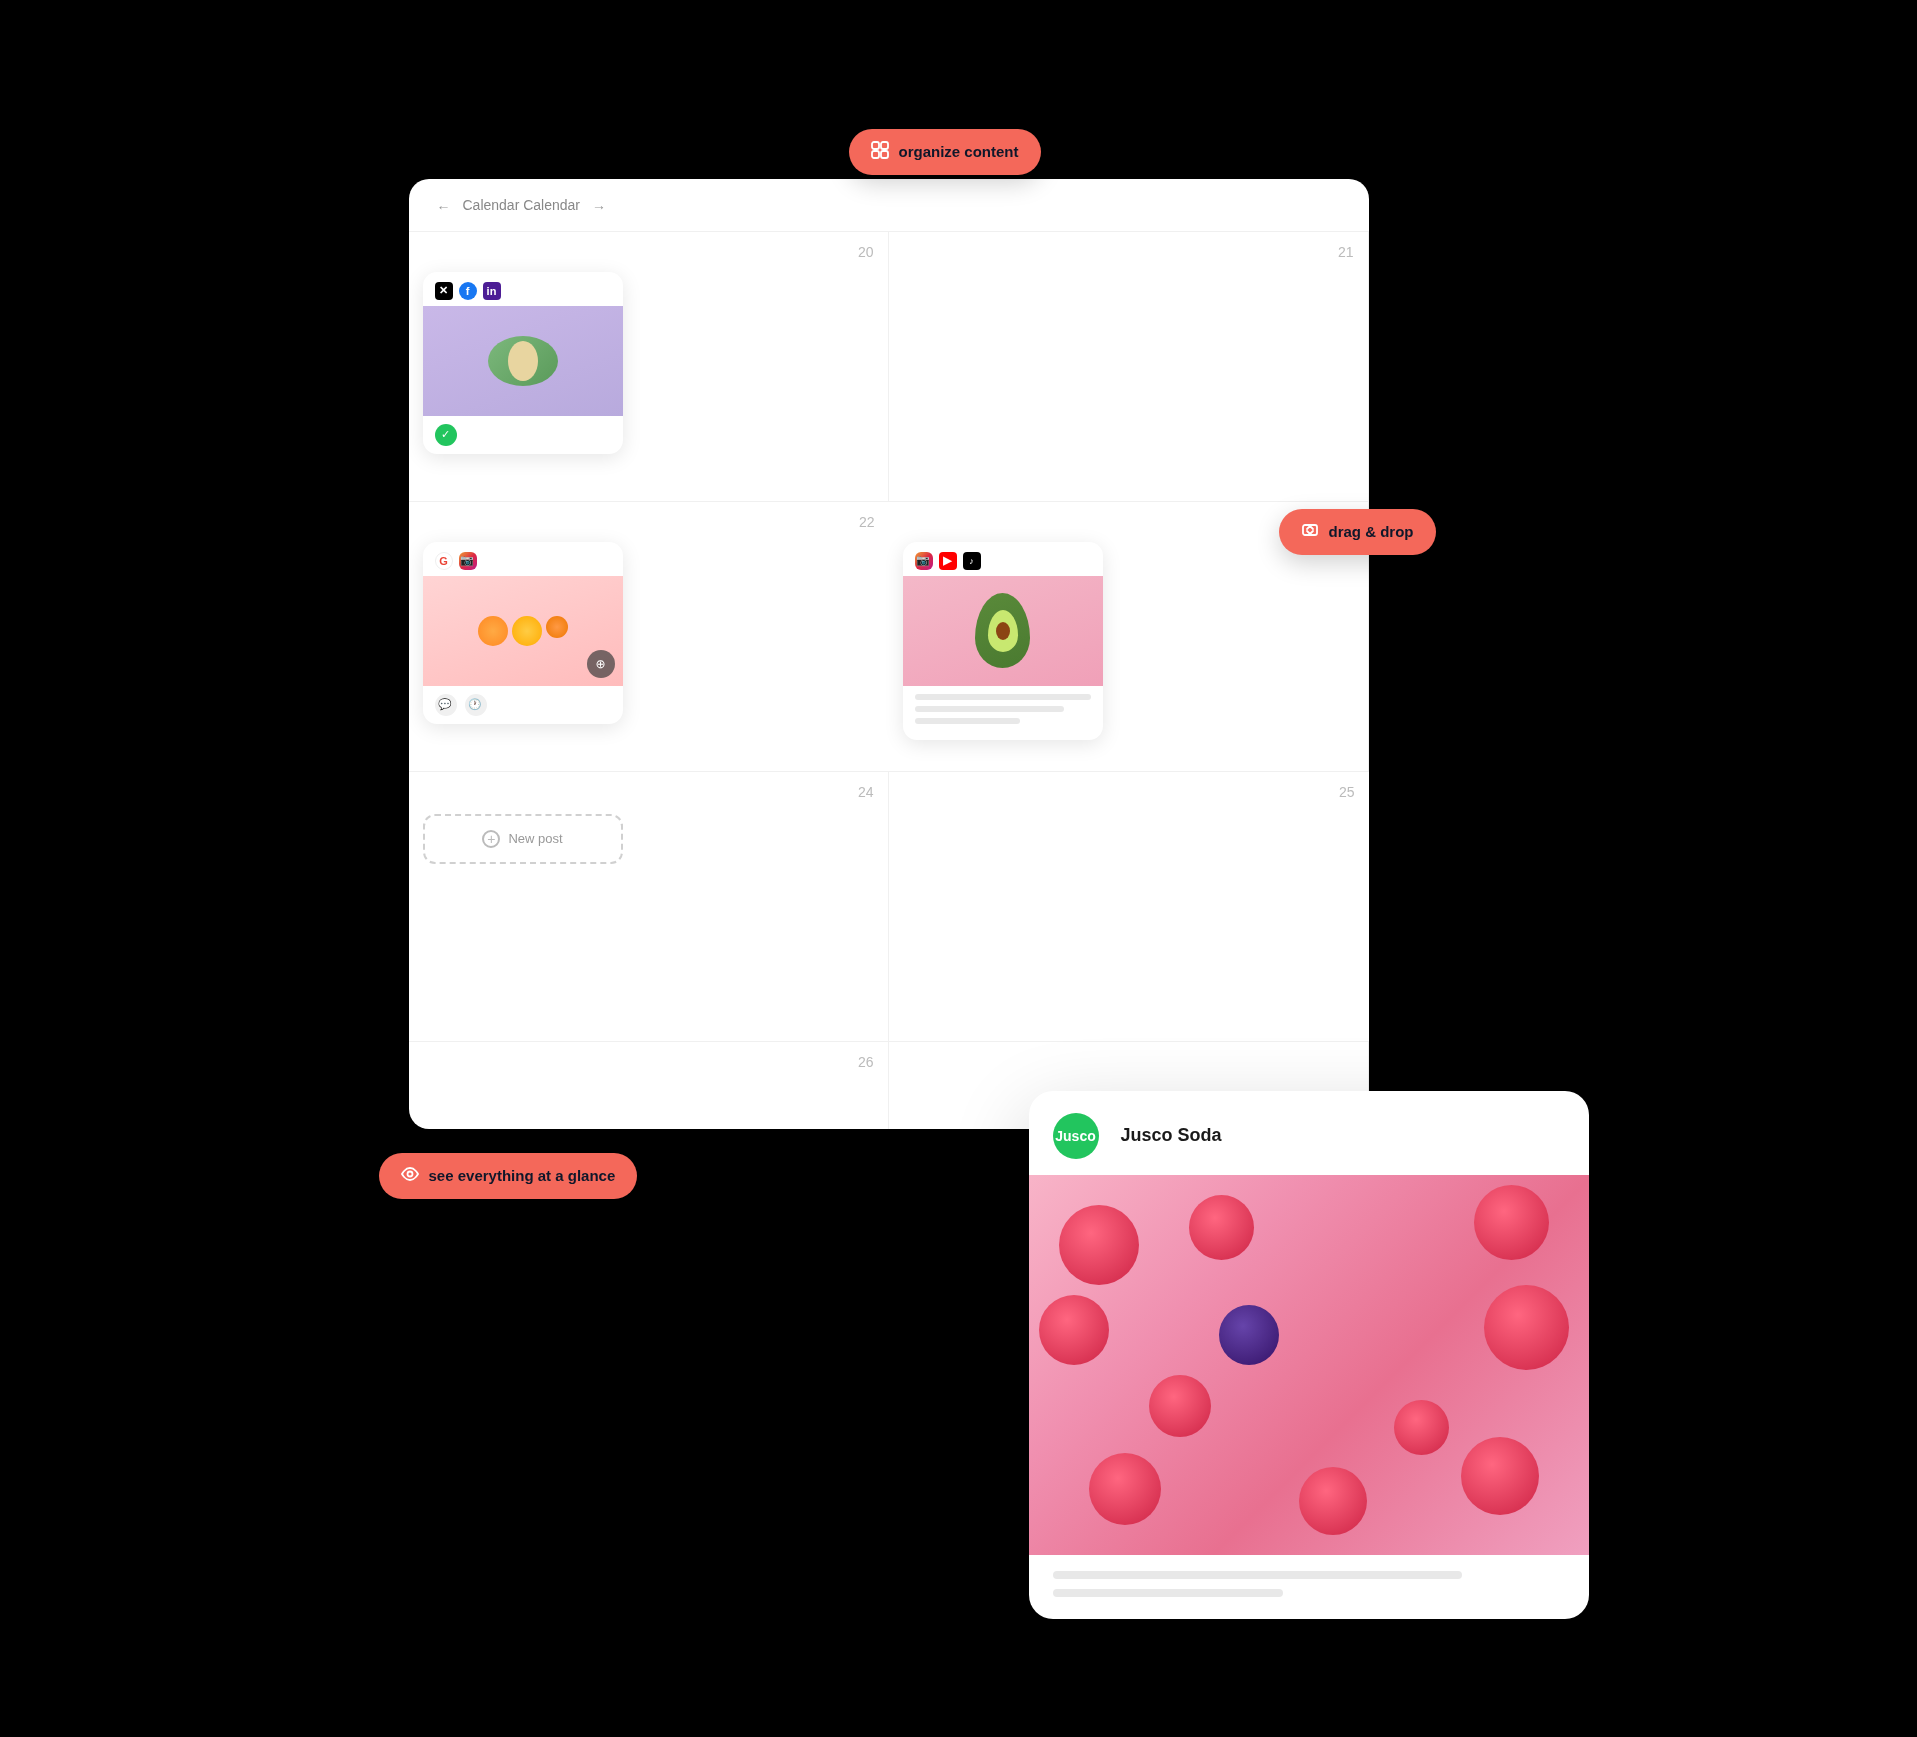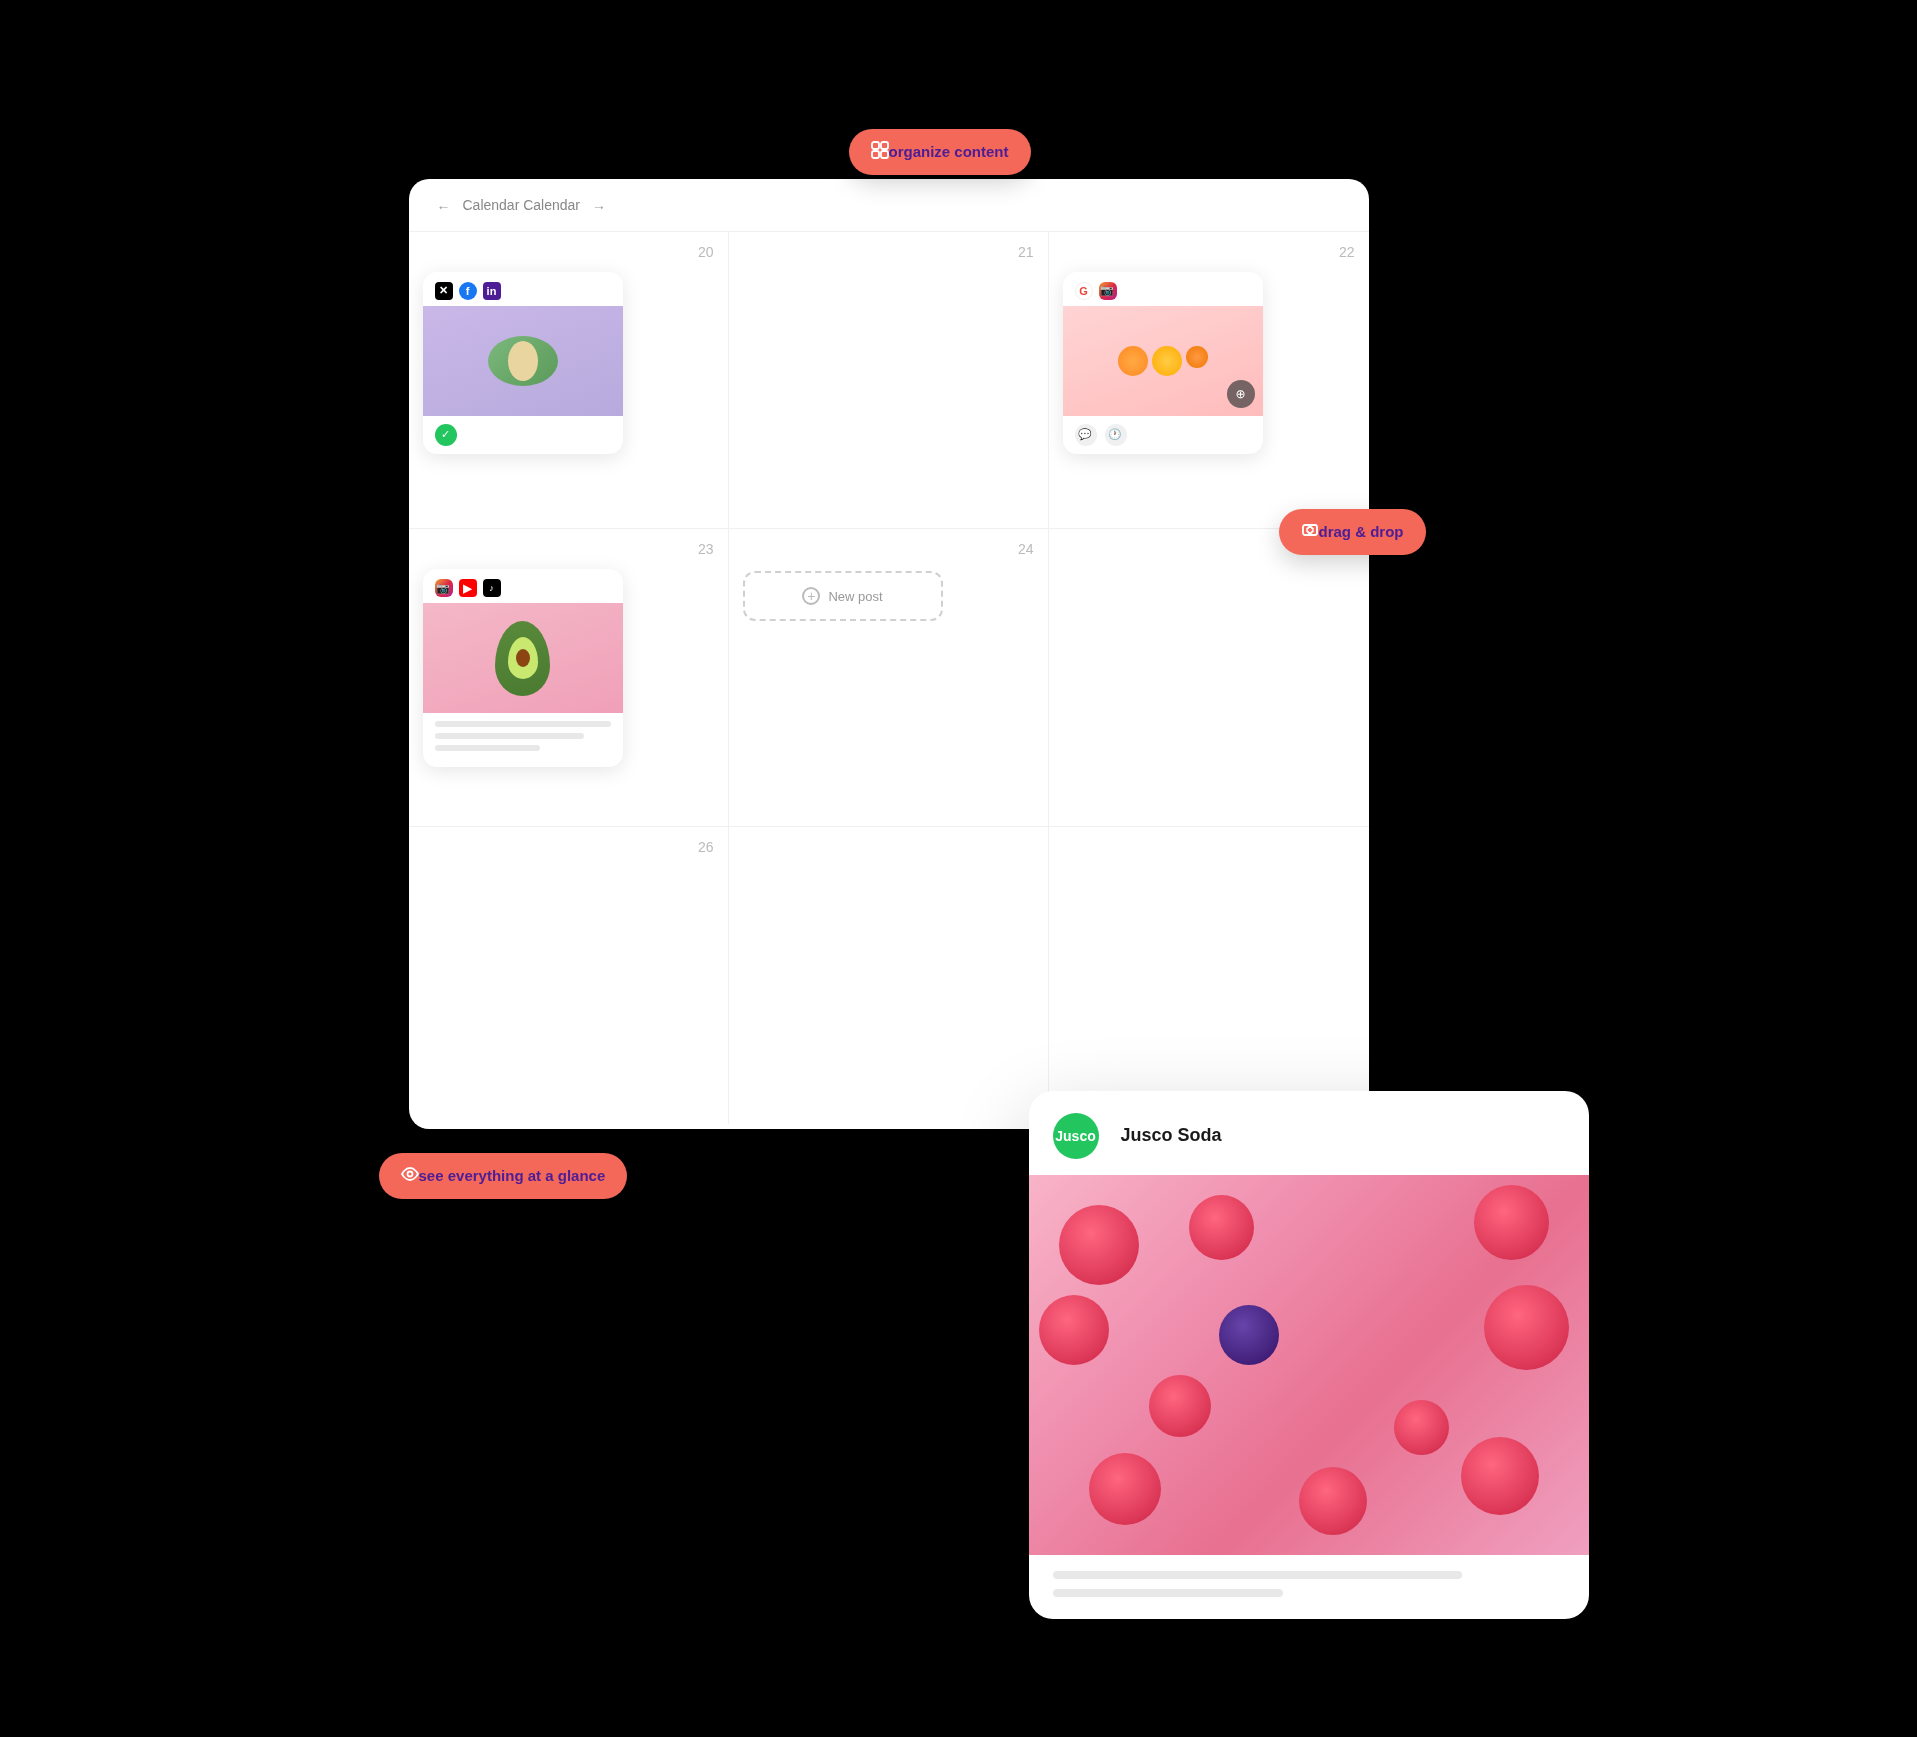--- a/index.html
+++ b/index.html
@@ -46,21 +46,21 @@
     }
     .cal-title {
       color: #888;
       font-size: 14px;
       font-weight: 500;
     }
 
     
     .grid-rows {
       display: grid;
-      grid-template-columns: 1fr 1fr 1fr;
+      grid-template-columns: 1fr 1fr;
       grid-template-rows: 1fr 1fr 1fr;
       height: calc(100% - 56px);
       border-top: 1px solid #f0f0f0;
     }
 
     .grid-cell {
       border-right: 1px solid #f0f0f0;
       border-bottom: 1px solid #f0f0f0;
       position: relative;
       padding: 12px 14px;
@@ -283,23 +283,24 @@
       line-height: 1;
     }
 
     
     .badge {
       position: absolute;
       border-radius: 30px;
       padding: 12px 22px;
       display: flex;
       align-items: center;
+      gap: 10px;
       font-size: 15px;
       font-weight: 600;
-      color: #4c1d95;
+      color: #0f172a;
       box-shadow: 0 8px 24px rgba(0,0,0,0.18);
       white-space: nowrap;
     }
 
     .badge-organize {
       background: #f4685a;
       top: 10px;
       left: 440px;
       z-index: 10;
     }

